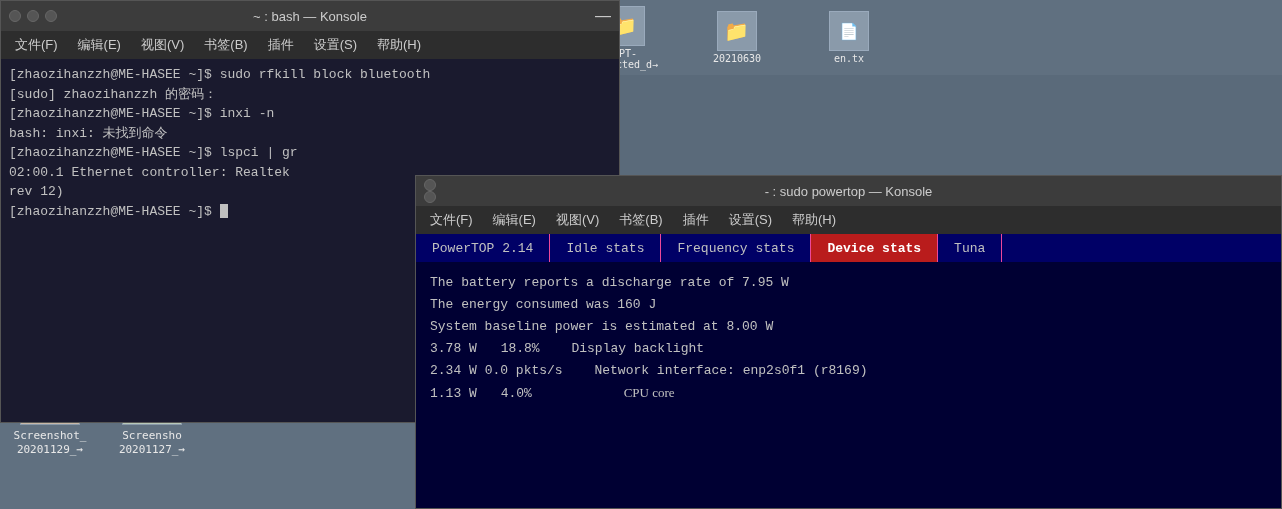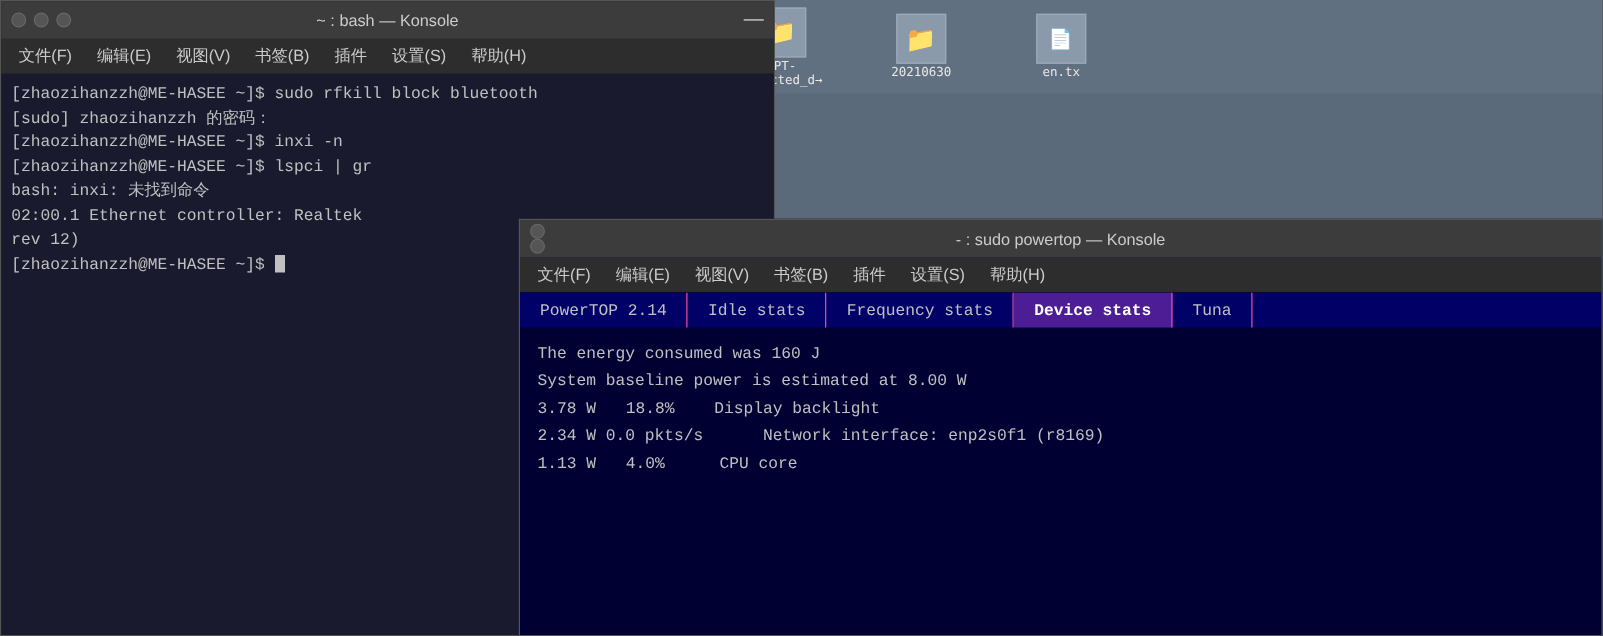--- a/index.html
+++ b/index.html
@@ -84,21 +84,21 @@
       font-size: 10px;
       text-align: center;
       word-break: break-all;
     }
 
     
     .terminal-bash {
       position: absolute;
       top: 0; left: 0;
       width: 620px;
-      height: 509px;
+      height: 423px;
       background: #1a1a2e;
       border: 1px solid #555;
       display: flex;
       flex-direction: column;
     }
 
     .window-titlebar {
       background: #3c3c3c;
       height: 30px;
       display: flex;
@@ -239,21 +239,21 @@
     }
     .pt-tab {
       padding: 0 16px;
       display: flex;
       align-items: center;
       color: #c0c0c0;
       cursor: pointer;
       border-right: 1px solid #ec4899;
     }
     .pt-tab.active {
-      background: #4c1d95;
+      background: #b91c1c;
       color: #ffffff;
       font-weight: bold;
     }
 
     .powertop-body {
       padding: 10px 14px;
       line-height: 1.7;
     }
     .powertop-body .info-line { color: #c0c0c0; }
     .powertop-body .table-header {
@@ -374,22 +374,22 @@
     <span class="menu-item">视图(V)</span>
     <span class="menu-item">书签(B)</span>
     <span class="menu-item">插件</span>
     <span class="menu-item">设置(S)</span>
     <span class="menu-item">帮助(H)</span>
   </div>
   <div class="terminal-content">
     <div class="cmd-line"><span>[zhaozihanzzh@ME-HASEE ~]$ sudo rfkill block bluetooth</span></div>
     <div class="cmd-line"><span>[sudo] zhaozihanzzh 的密码：</span></div>
     <div class="cmd-line"><span>[zhaozihanzzh@ME-HASEE ~]$ inxi -n</span></div>
+    <div class="cmd-line"><span>bash: inxi: 未找到命令</span></div>
     <div class="cmd-line"><span>[zhaozihanzzh@ME-HASEE ~]$ lspci | gr</span></div>
-    <div class="cmd-line"><span>bash: inxi: 未找到命令</span></div>
     <div class="cmd-line"><span>02:00.1 Ethernet controller: Realtek</span></div>
     <div class="cmd-line"><span>rev 12)</span></div>
     <div class="cmd-line">
       <span>[zhaozihanzzh@ME-HASEE ~]$ </span><span class="cursor-block"></span>
     </div>
   </div>
 </div>
 
 <div class="terminal-powertop">
   <div class="powertop-titlebar">
@@ -412,32 +412,33 @@
     <div class="powertop-tabbar">
       <div class="pt-tab">
         <span>PowerTOP 2.14</span>
       </div>
       <div class="pt-tab">Idle stats</div>
       <div class="pt-tab">Frequency stats</div>
       <div class="pt-tab active">Device stats</div>
       <div class="pt-tab">Tuna</div>
     </div>
     <div class="powertop-body">
+      <div class="info-line">The battery reports a discharge rate of 7.95 W</div>
       <div class="info-line">The energy consumed was 160 J</div>
       <div class="info-line">System baseline power is estimated at 8.00 W</div>
       <div class="table-row-item">
         <span>  3.78 W</span>
         <span style="margin-left:16px;">18.8%</span>
         <span style="margin-left:24px;">Display backlight</span>
       </div>
       <div class="table-row-item">
         <span>  2.34 W</span>
         <span style="">0.0 pkts/s</span>
-        <span style="margin-left:40px;">Network interface: enp2s0f1 (r8169)</span>
+        <span style="margin-left:24px;">Network interface: enp2s0f1 (r8169)</span>
       </div>
       <div class="table-row-item">
         <span>  1.13 W</span>
         <span style="margin-left:16px;">4.0%</span>
-        <span style="margin-left:36px;">CPU core</span>
+        <span style="margin-left:84px;font-family:Liberation Serif, serif;">CPU core</span>
       </div>
     </div>
   </div>
 </div>
 
 </body></html>

